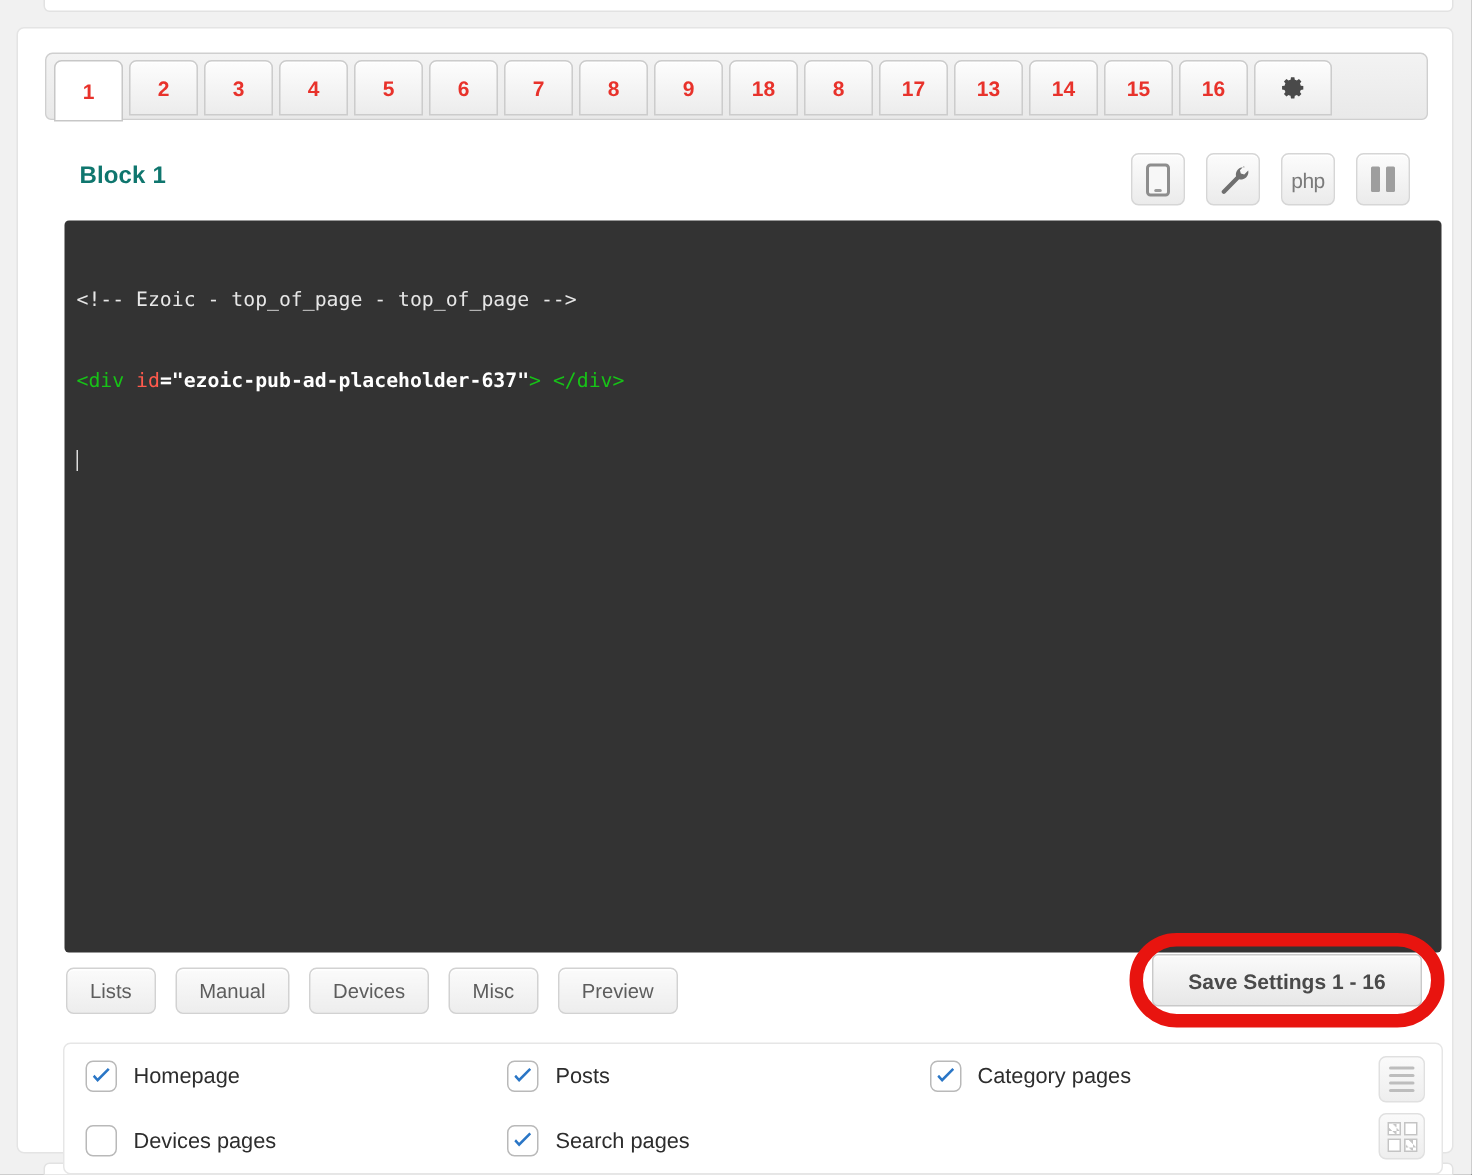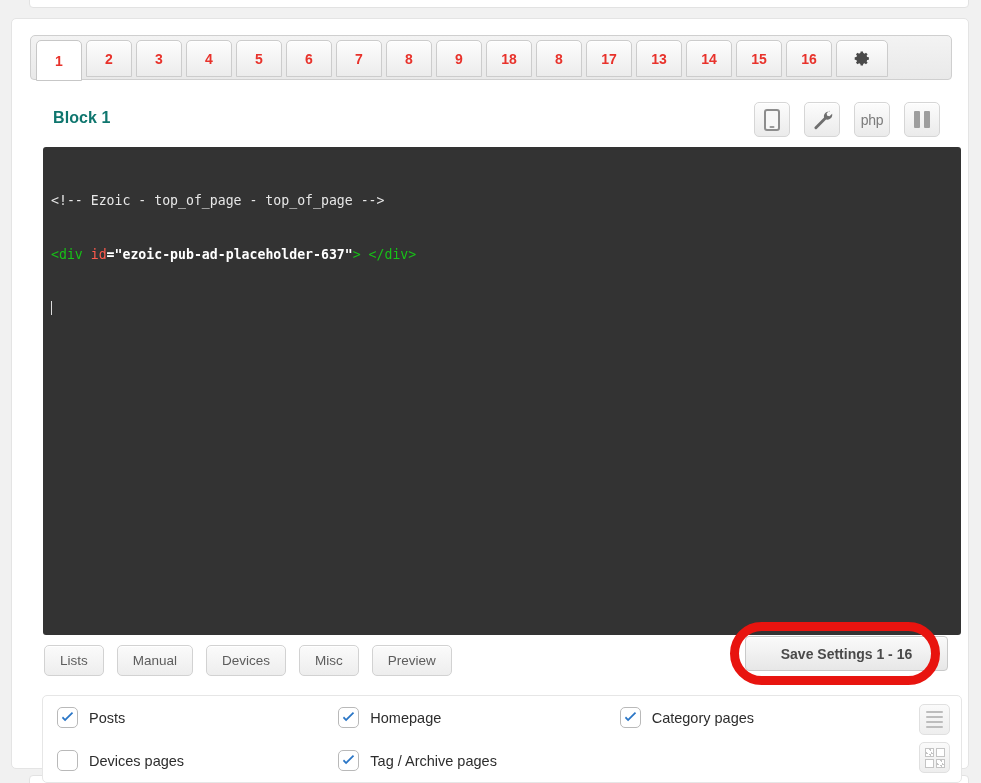--- a/index.html
+++ b/index.html
@@ -131,21 +131,21 @@
   .save-wrap { position: absolute; right: 20px; top: 617px; }
   .save-ring {
     position: absolute; left: -15px; top: -14px;
     width: 210px; height: 63px;
     border: 9px solid #e8140f;
     border-radius: 32px;
     pointer-events: none;
   }
   .save-btn {
     position: relative;
-    width: 203px; height: 35px;
+    width: 180px; height: 35px;
     background: linear-gradient(#fafafa, #e7e7e7);
     border: 1px solid #c9c9c9;
     border-radius: 4px;
     color: #4a4a4a;
     font-size: 14px; font-weight: bold;
     display: flex; align-items: center; justify-content: center;
     cursor: pointer;
     box-shadow: inset 0 1px 0 #fff;
   }
 
@@ -305,55 +305,55 @@
 
     <div class="cbpanel">
       <div class="cbgrid">
 
         <div class="cbitem">
           <span class="cbox">
             <svg width="15" height="15" viewBox="0 0 16 16">
                 <path d="M2 8.4l3.4 3.6L14 3.4l-1.3-1.3-7.3 7.3L3.2 7z" fill="#2a76c6"></path>
               </svg>
           </span>
-          <span class="cblabel">Posts</span>
+          <span class="cblabel">Homepage</span>
         </div>
 
         <div class="cbitem">
           <span class="cbox">
             <svg width="15" height="15" viewBox="0 0 16 16">
                 <path d="M2 8.4l3.4 3.6L14 3.4l-1.3-1.3-7.3 7.3L3.2 7z" fill="#2a76c6"></path>
               </svg>
           </span>
-          <span class="cblabel">Homepage</span>
+          <span class="cblabel">Posts</span>
         </div>
 
         <div class="cbitem">
           <span class="cbox">
             <svg width="15" height="15" viewBox="0 0 16 16">
                 <path d="M2 8.4l3.4 3.6L14 3.4l-1.3-1.3-7.3 7.3L3.2 7z" fill="#2a76c6"></path>
               </svg>
           </span>
           <span class="cblabel">Category pages</span>
         </div>
 
         <div class="cbitem">
           <span class="cbox"></span>
           <span class="cblabel">Devices pages</span>
         </div>
 
-
         <div class="cbitem">
           <span class="cbox">
             <svg width="15" height="15" viewBox="0 0 16 16">
                 <path d="M2 8.4l3.4 3.6L14 3.4l-1.3-1.3-7.3 7.3L3.2 7z" fill="#2a76c6"></path>
               </svg>
           </span>
-          <span class="cblabel">Tag / Archive pages</span>
-        </div>
+          <span class="cblabel">Search pages</span>
+        </div>
+
 
       </div>
 
       <div class="viewbtns">
         <div class="vbtn">
           <span class="ic-list">
               <i></i>
               <i></i>
               <i></i>
               <i></i>

